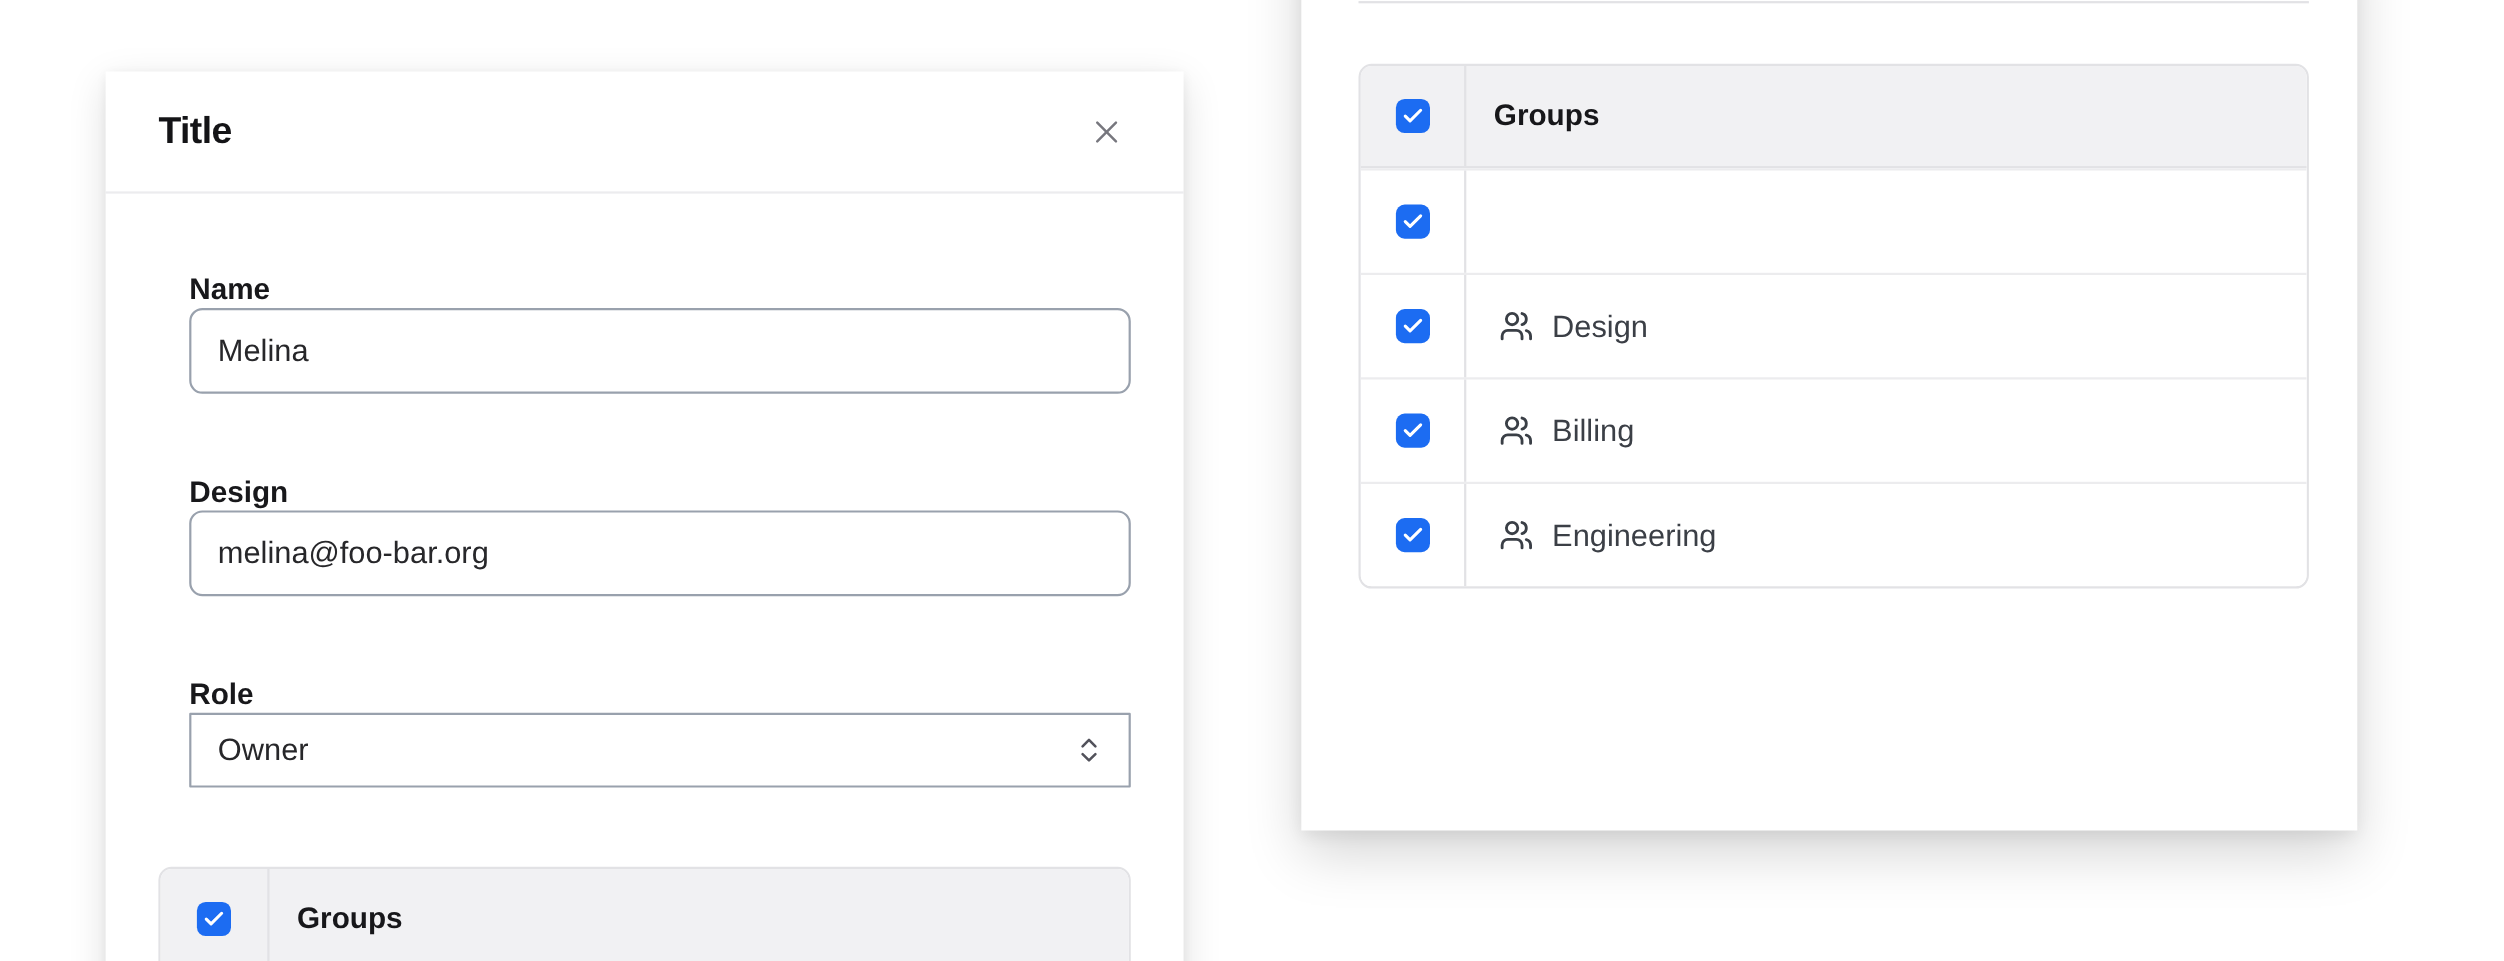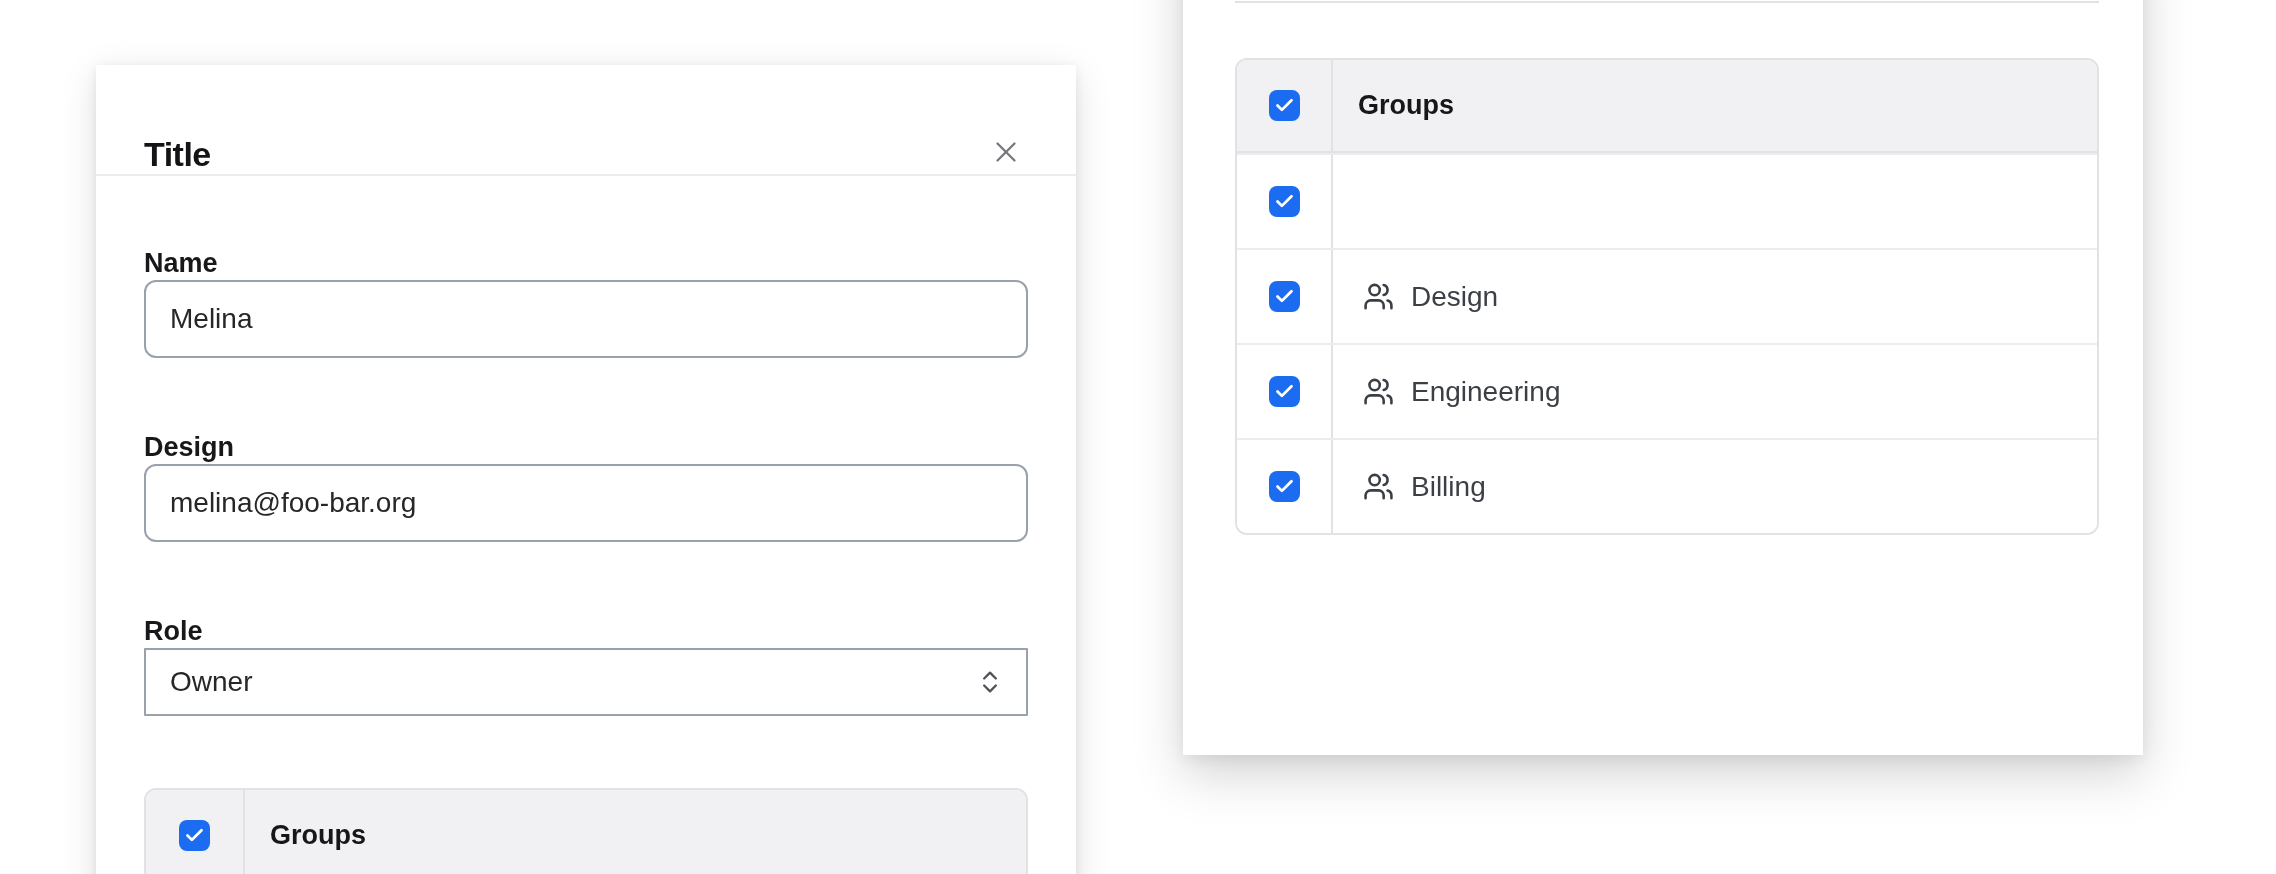--- a/index.html
+++ b/index.html
@@ -17,39 +17,39 @@
     position: absolute;
     left: 96px; top: 65px;
     width: 980px; height: 1000px;
     background: #ffffff;
     box-shadow: 0 10px 34px rgba(0,0,0,.13), 0 2px 10px rgba(0,0,0,.07);
   }
   .modal-header {
     height: 111px;
     padding: 0 48px;
     display: flex;
-    align-items: flex-end;
+    align-items: center;
     justify-content: space-between;
     border-bottom: 2px solid #ececee;
   }
   .modal-title {
     font-size: 34px;
     font-weight: 700;
     letter-spacing: -0.5px;
     color: #141417;
   }
   .close-btn {
     background: none; border: none; cursor: pointer;
     width: 44px; height: 44px;
     display: flex; align-items: center; justify-content: center;
     padding: 0;
   }
   .modal-body { padding: 70px 48px 48px; }
 
-  .field { margin-bottom: 72px; }
+  .field { margin-bottom: 72px; margin-left: 28px; }
   .field-label {
     display: block;
     font-size: 27px;
     line-height: 34px;
     font-weight: 700;
     color: #18181b;
   }
   .text-input {
     display: block;
     width: 100%;
@@ -278,21 +278,21 @@
         </div>
         <div class="g-label-cell">
           <span>
             <svg width="31" height="31" viewBox="0 0 24 24" fill="none" stroke="#3a3f46" stroke-width="2" stroke-linecap="round" stroke-linejoin="round">
               <path d="M16 21v-2a4 4 0 0 0-4-4H6a4 4 0 0 0-4 4v2"></path>
                 <circle cx="9" cy="7" r="4"></circle>
               <path d="M22 21v-2a4 4 0 0 0-3-3.87"></path>
                 <path d="M16 3.13a4 4 0 0 1 0 7.75"></path>
             </svg>
           </span>
-          <span>Engineering</span>
+          <span>Billing</span>
         </div>
       </div>
 
       <div class="g-row">
         <div class="g-check-cell">
           <span class="checkbox">
             <span>
               <svg width="21" height="21" viewBox="0 0 24 24" fill="none" stroke="#ffffff" stroke-width="3.2" stroke-linecap="round" stroke-linejoin="round">
                 <polyline points="20 6 9 17 4 12"></polyline>
               </svg>
@@ -301,20 +301,20 @@
         </div>
         <div class="g-label-cell">
           <span>
             <svg width="31" height="31" viewBox="0 0 24 24" fill="none" stroke="#3a3f46" stroke-width="2" stroke-linecap="round" stroke-linejoin="round">
               <path d="M16 21v-2a4 4 0 0 0-4-4H6a4 4 0 0 0-4 4v2"></path>
                 <circle cx="9" cy="7" r="4"></circle>
               <path d="M22 21v-2a4 4 0 0 0-3-3.87"></path>
                 <path d="M16 3.13a4 4 0 0 1 0 7.75"></path>
             </svg>
           </span>
-          <span>Billing</span>
+          <span>Engineering</span>
         </div>
       </div>
 
     </div>
   </section>
 
 </main>
 
 </body></html>

